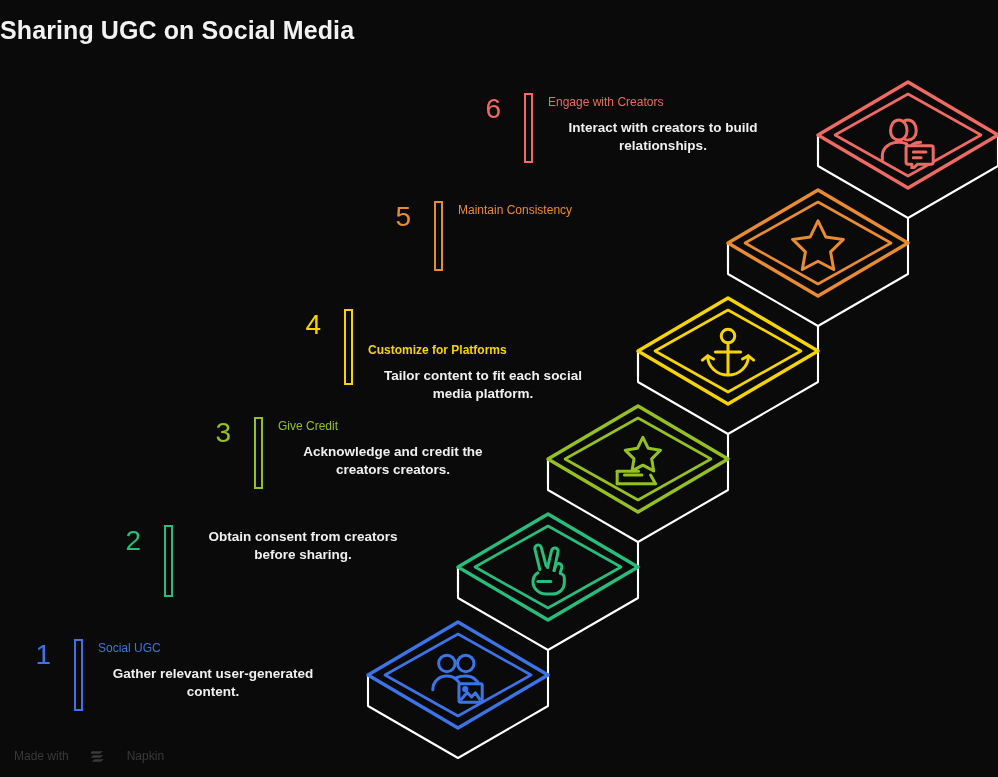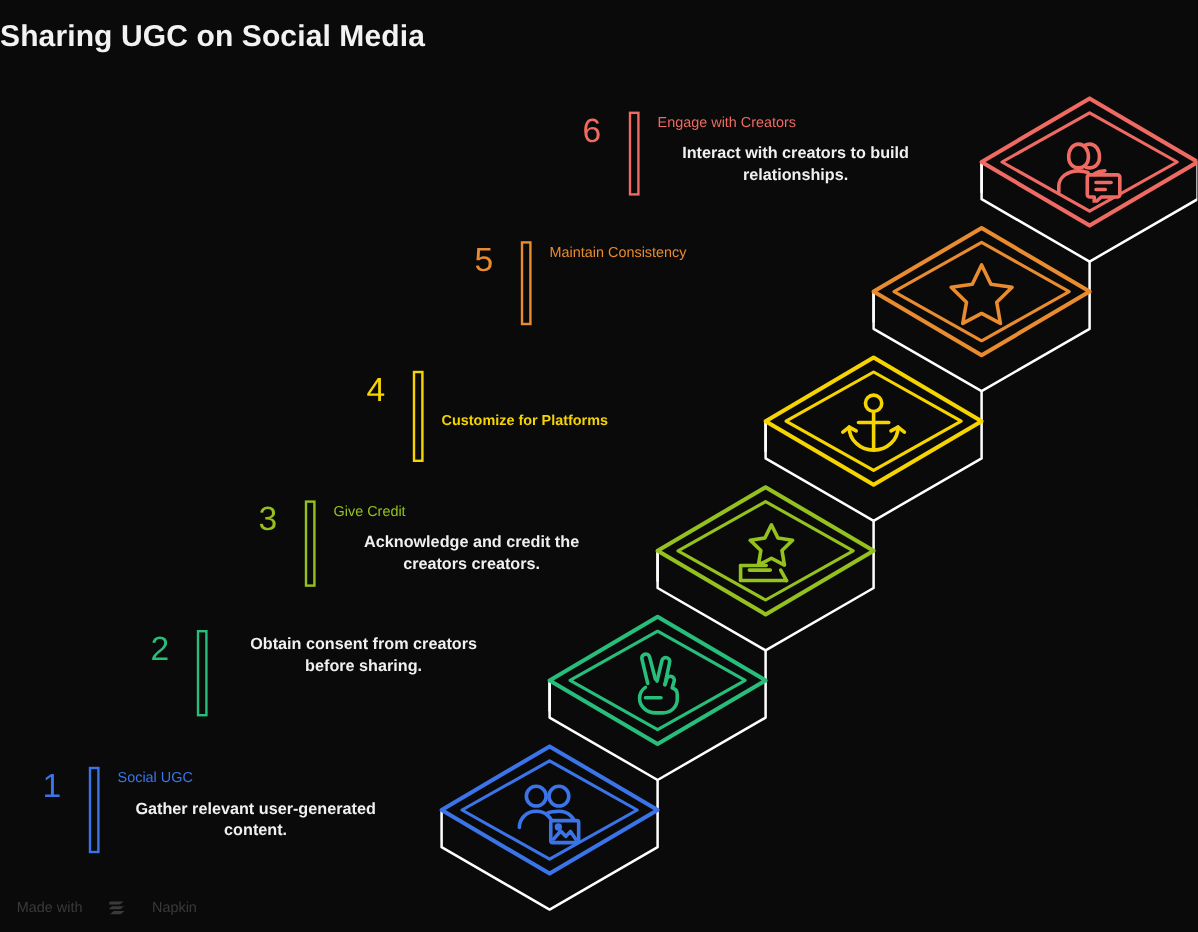--- a/index.html
+++ b/index.html
@@ -252,20 +252,21 @@
     <div class="step-body" style="left:458px; top:204px;">
       <div class="step-head" style="color:#e98b2f;">Maintain Consistency</div>
     </div>
   </div>
 
   <div class="step-text">
     <div class="step-num" style="left:281px; top:311px; color:#f5d400;">4</div>
     <div class="step-bar" style="left:344px; top:309px; height:76px; border-color:#f5d400;"></div>
     <div class="step-body" style="left:368px; top:312px;margin-top:32px;">
       <div class="step-head bold" style="color:#f5d400;">Customize for Platforms</div>
+      <div class="step-desc">Tailor content to fit each social media platform.</div>
     </div>
   </div>
 
   <div class="step-text">
     <div class="step-num" style="left:191px; top:419px; color:#95c11f;">3</div>
     <div class="step-bar" style="left:254px; top:417px; height:72px; border-color:#95c11f;"></div>
     <div class="step-body" style="left:278px; top:420px;">
       <div class="step-head" style="color:#95c11f;">Give Credit</div>
       <div class="step-desc">Acknowledge and credit the creators creators.</div>
     </div>

